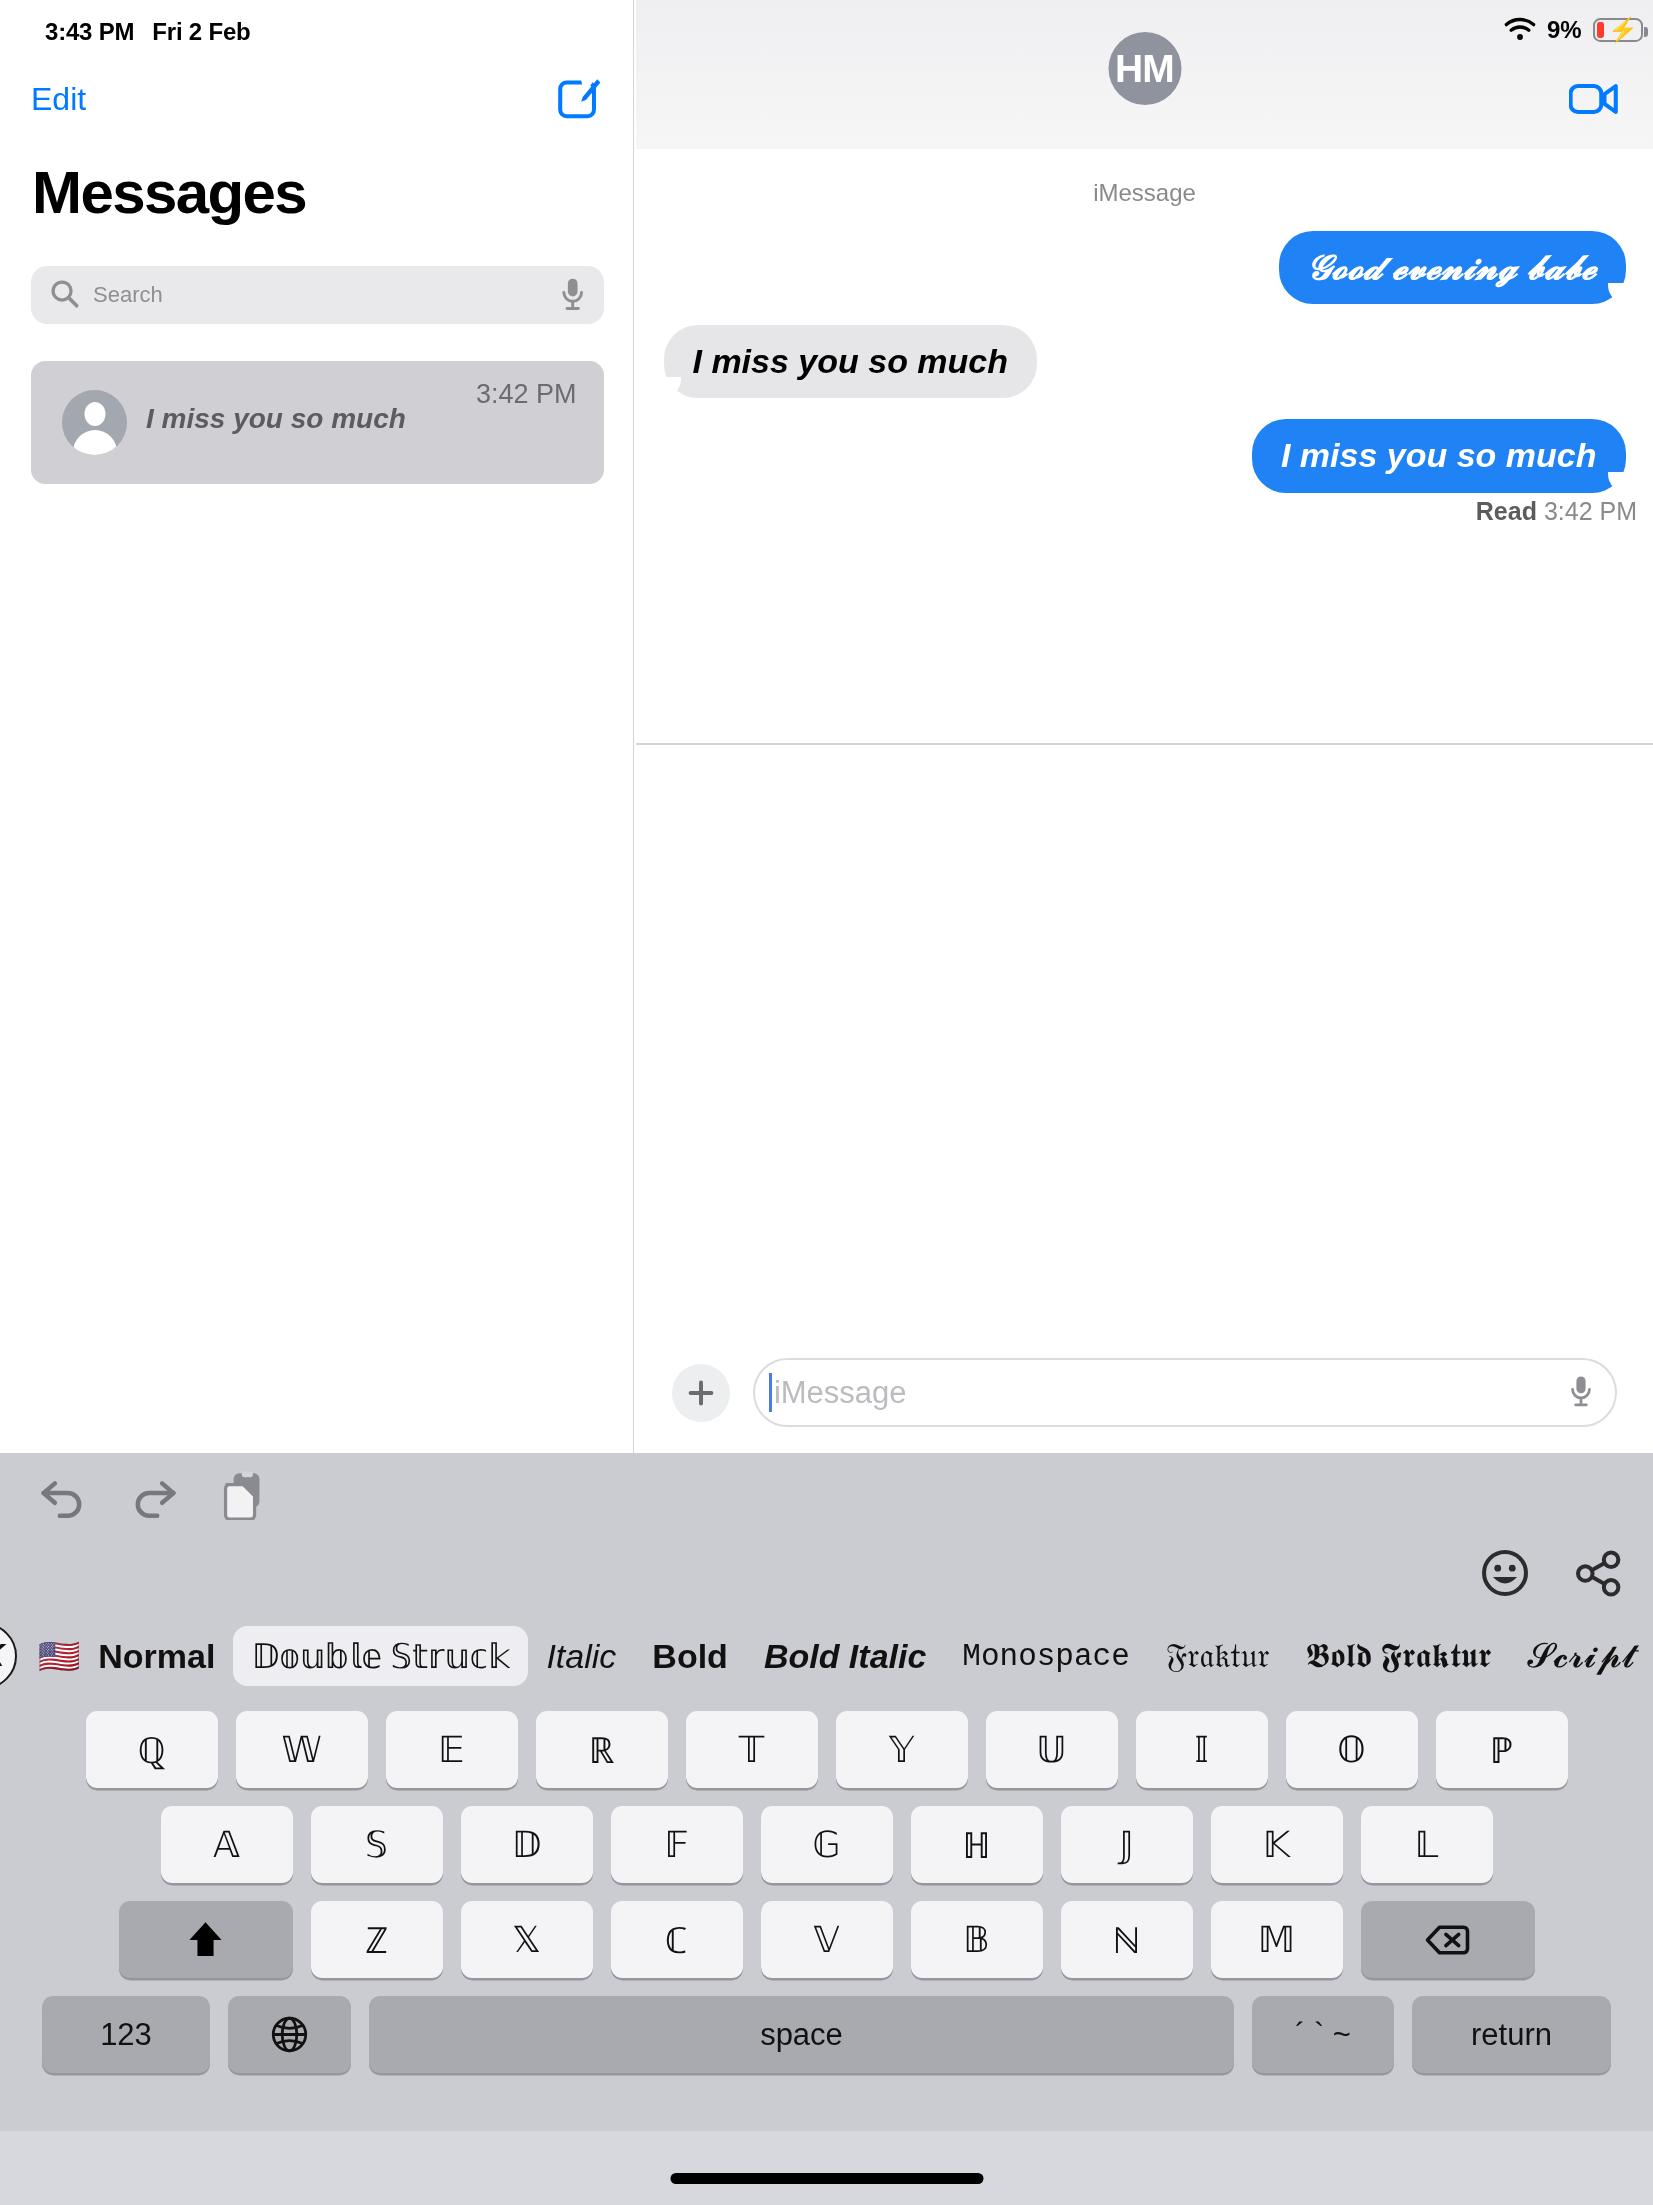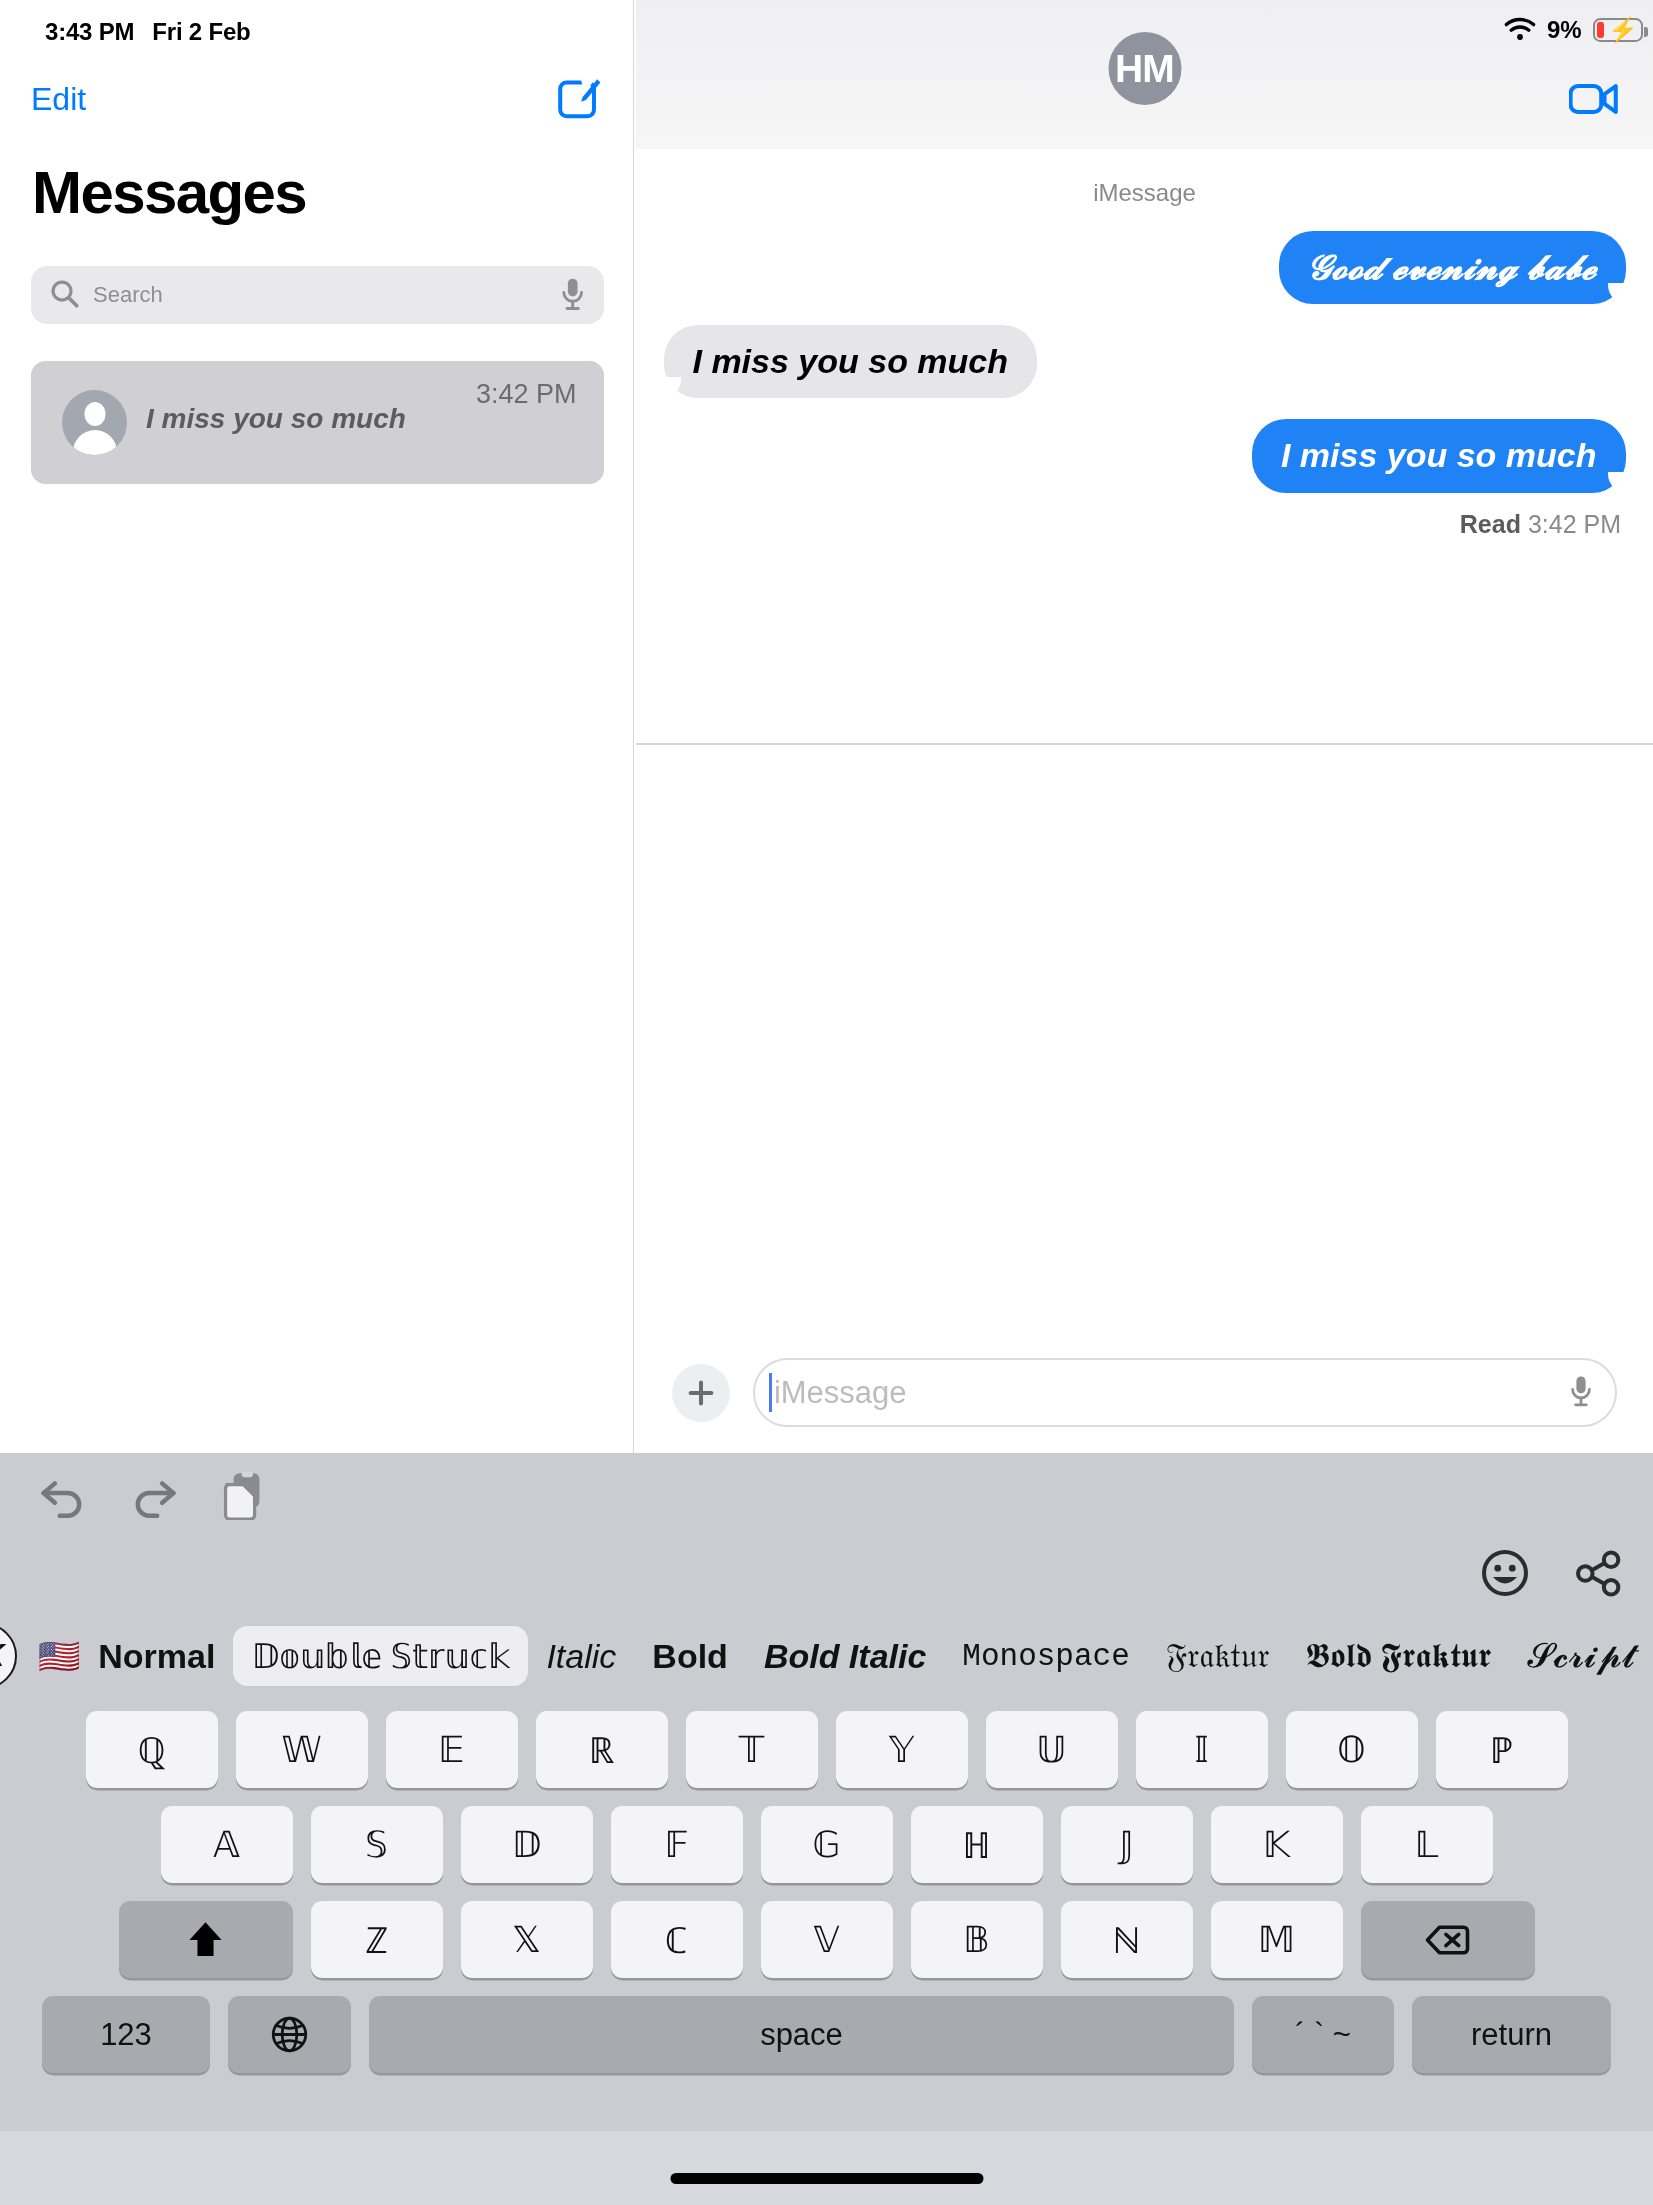--- a/index.html
+++ b/index.html
@@ -161,21 +161,21 @@
     content:""; position:absolute; right:-14.5px; top:-6.5px;
     width:32px; height:32px; background:#e6e6e8;
     border-bottom-left-radius: 24px;
   }
   .tail-in::after {
     content:""; position:absolute; right:6.5px; bottom:0;
     width:19.4px; height:21px; background:#fff;
     border-bottom-right-radius: 19.4px;
   }
   .read-status {
-    text-align: right; padding-right: 32px; margin-top: 17px;
+    text-align: right; padding-right: 16px; margin-top: 4px;
     font-size: 25px; color: #8a8a8e;
   }
   .read-status b { color: #5c5c60; font-weight: bold; }
 
   .chat-divider-line {
     position: absolute; left: 0; top: 743px; width: 1017px; height: 1.6px;
     background: #d5d5d8;
   }
 
   

